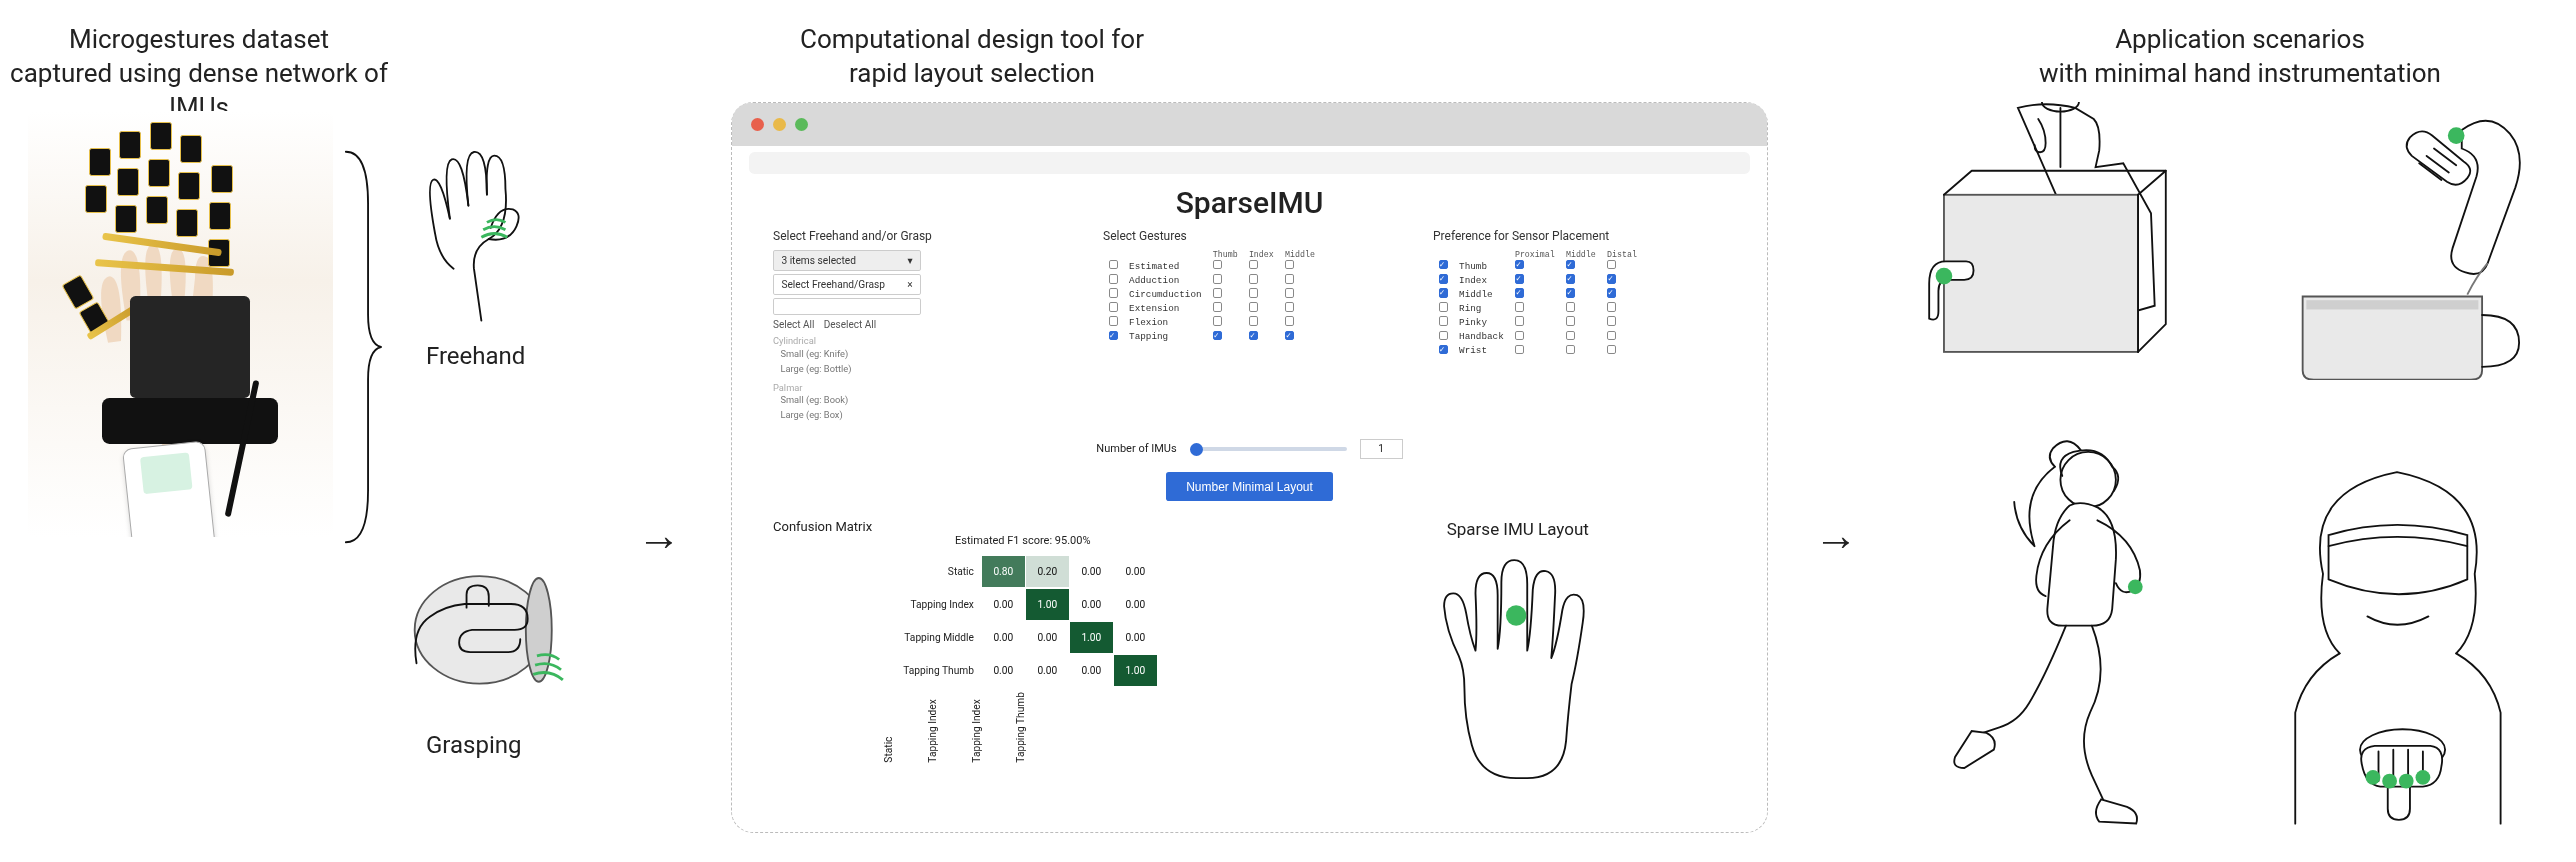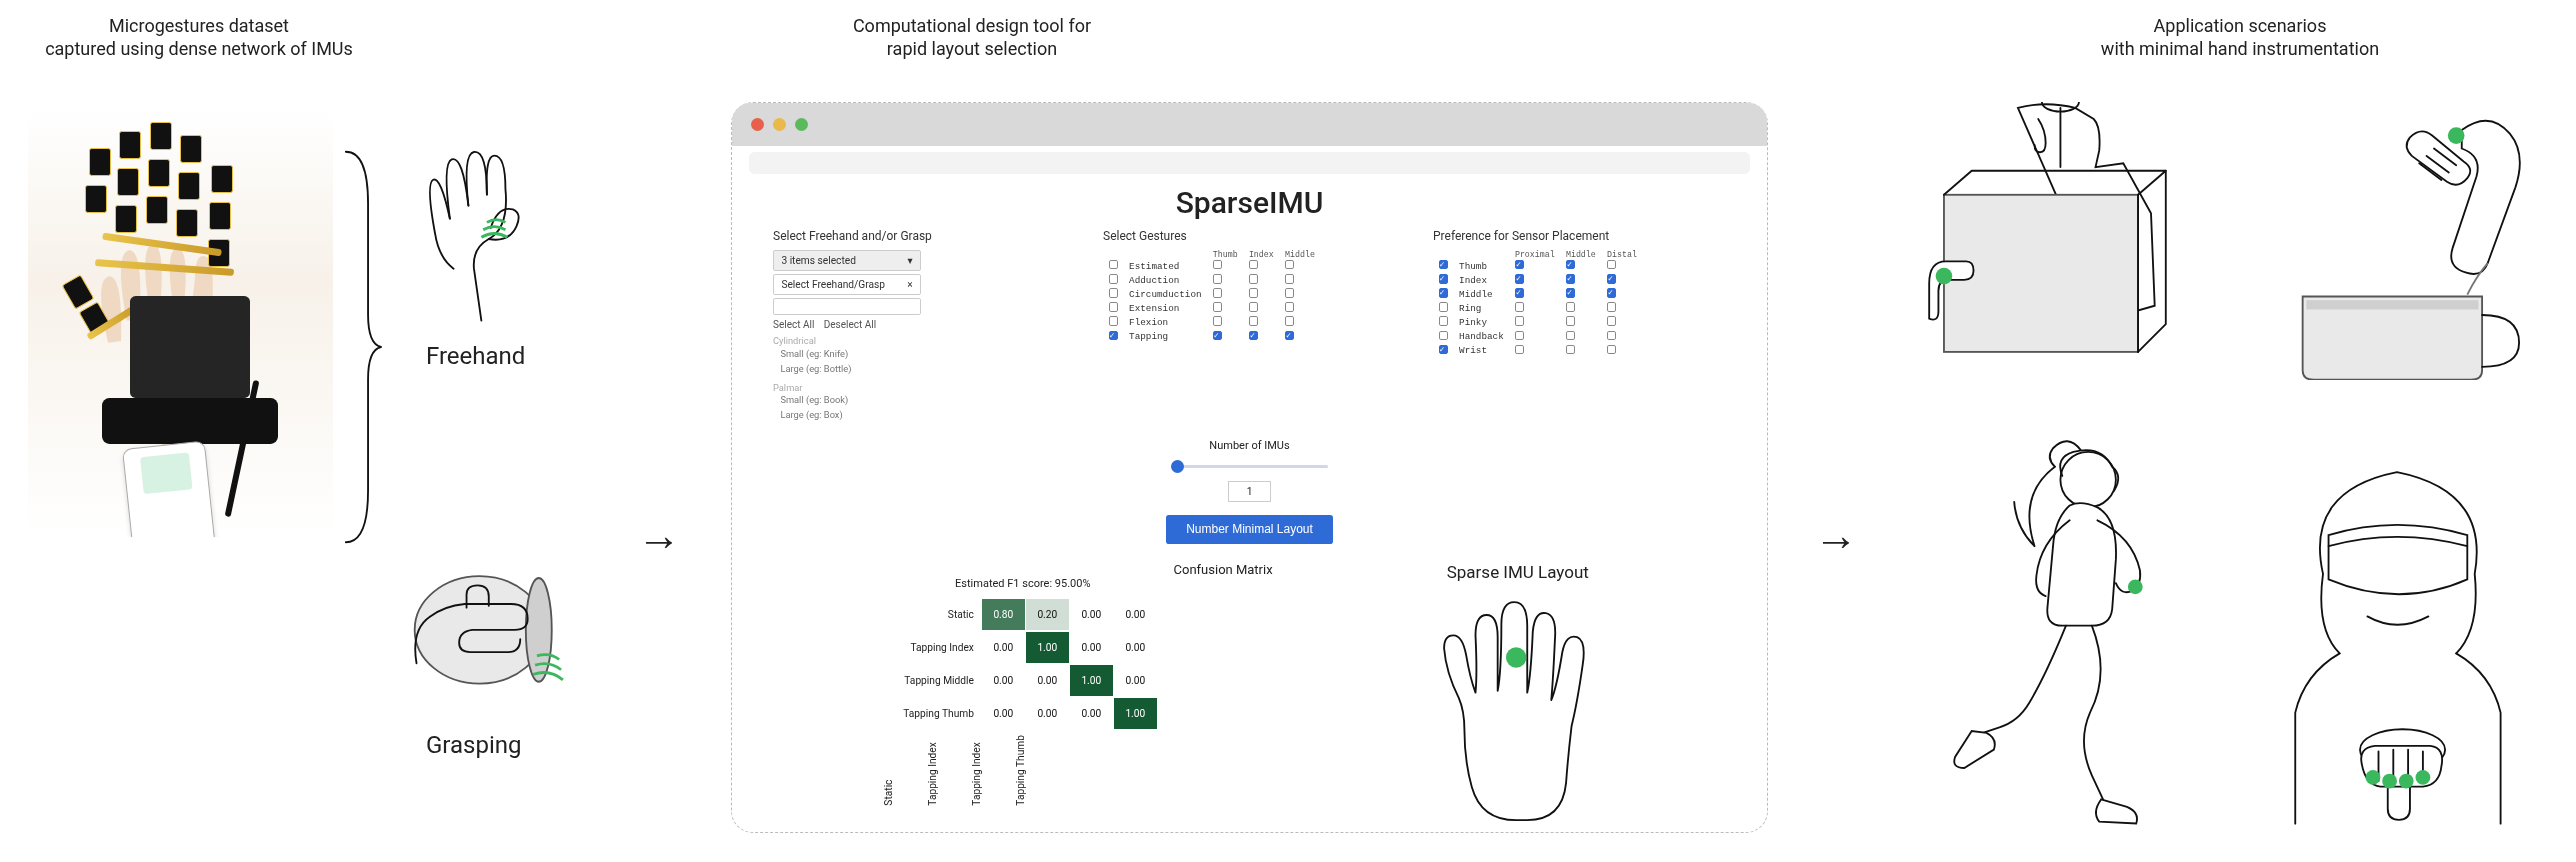--- a/index.html
+++ b/index.html
@@ -1,18 +1,18 @@
 <!DOCTYPE html>
 <html style="font-size:15px"><head>
 <meta charset="utf-8">
 <style>
   * { box-sizing: border-box; margin: 0; padding: 0; }
   body { font-family: -apple-system, "Segoe UI", Roboto, sans-serif; background: #fff; color: #222; width: 2576px; height: 863px; position: relative; overflow: hidden; }
 
-  .col-header { position: absolute; top: 14px; font-size: 18px; text-align: center; line-height: 1.3; }
+  .col-header { position: absolute; top: 23px; font-size: 26px; text-align: center; line-height: 1.3; }
   .col-header.left   { left: 0;    width: 398px; }
   .col-header.center { left: 648px; width: 648px; }
   .col-header.right  { left: 1953px; width: 574px; }
 
   
   .photo-hand { position: absolute; left: 28px; top: 111px; width: 305px; height: 426px; border-radius: 5.6px; background: linear-gradient(180deg,#fff 0%,#f7f1e9 40%,#fff 100%); overflow: hidden; }
   .arm-path { position: absolute; left: 28px; top: 130px; width: 241px; height: 370px; }
   .sensor { position:absolute; width:22px; height:28px; background:#111; border-radius:2.8px; border:1.9px solid #e7c04a; }
   .pcb    { position:absolute; width:120px; height:102px; background:#252525; border-radius:5.6px; }
   .strap  { position:absolute; width:176px; height:46px; background:#111; border-radius:7.4px; }
@@ -50,30 +50,30 @@
   .list-group-h { font-size:9.3px; color:#aaa; margin-top:5.6px; }
   .list-item { font-size:9.3px; color:#777; padding:1.9px 0 1.9px 7.4px; }
 
   .chk-table { font-size:9.3px; border-collapse:collapse;font-family:Liberation Mono, monospace; }
   .chk-table th { font-weight:400; color:#555; padding:0 5.6px; font-size:8.3px; }
   .chk-table td { padding:0.9px 5.6px; }
   .chk { display:inline-block; width:9.3px; height:9.3px; border:0.9px solid #888; border-radius:1.9px; position:relative; }
   .chk.on { background:#2f6bd6; border-color:#2f6bd6; }
   .chk.on::after { content:"✓"; color:#fff; font-size:8.3px; position:absolute; left:0; top:-1.9px; }
 
-  .numrow { display:flex; align-items:center; justify-content:center; gap:13px; margin-top:16.7px; font-size:11px;flex-direction:column; }
+  .numrow { display:flex; align-items:center; justify-content:center; gap:13px; margin-top:16.7px; font-size:11px; }
   .slider-track { width:157px; height:3.7px; background:#cfd8e6; border-radius:1.9px; position:relative; }
   .slider-thumb { width:13px; height:13px; background:#2f6bd6; border-radius:50%; position:absolute; left:0; top:-4.6px; }
   .numbox { width:43px; height:20.4px; border:0.9px solid #ccc; display:flex; align-items:center; justify-content:center; font-size:10.2px; }
 
   .action-btn { display:block; margin:13px auto 0; background:#2f6bd6; color:#fff; border:none; font-size:12px; padding:7.4px 20.4px; border-radius:2.8px; }
 
   .results { display:flex; gap:37px; padding:18.5px 41px 0; }
   .cm-side { flex:1.2; }
-  .cm-title { text-align:right; font-size:13px; }
+  .cm-title { text-align:left; font-size:13px; }
   .cm-sub   { text-align:center; font-size:11px; margin-bottom:7.4px; }
   .cm-grid  { display:grid; grid-template-columns:93px repeat(4,44px); grid-auto-rows:33px; align-items:center; justify-content:center; justify-items:center; font-size:10.2px; }
   .cm-row-lbl { justify-self:end; padding-right:7.4px; white-space:nowrap; }
   .cm-cell { width:43px; height:31px; display:flex; align-items:center; justify-content:center; font-size:10.2px; }
   .cm-col-lbls { display:grid; grid-template-columns:93px repeat(4,44px); justify-items:center; margin-top:5.6px; font-size:10.2px; }
   .vlabel { writing-mode:vertical-rl; transform:rotate(180deg); white-space:nowrap; }
 
   .layout-side { flex:1; text-align:center; }
   .layout-title { font-size:17px; margin-bottom:9.3px; }
   .hand-svg { width:204px; height:231px; }

